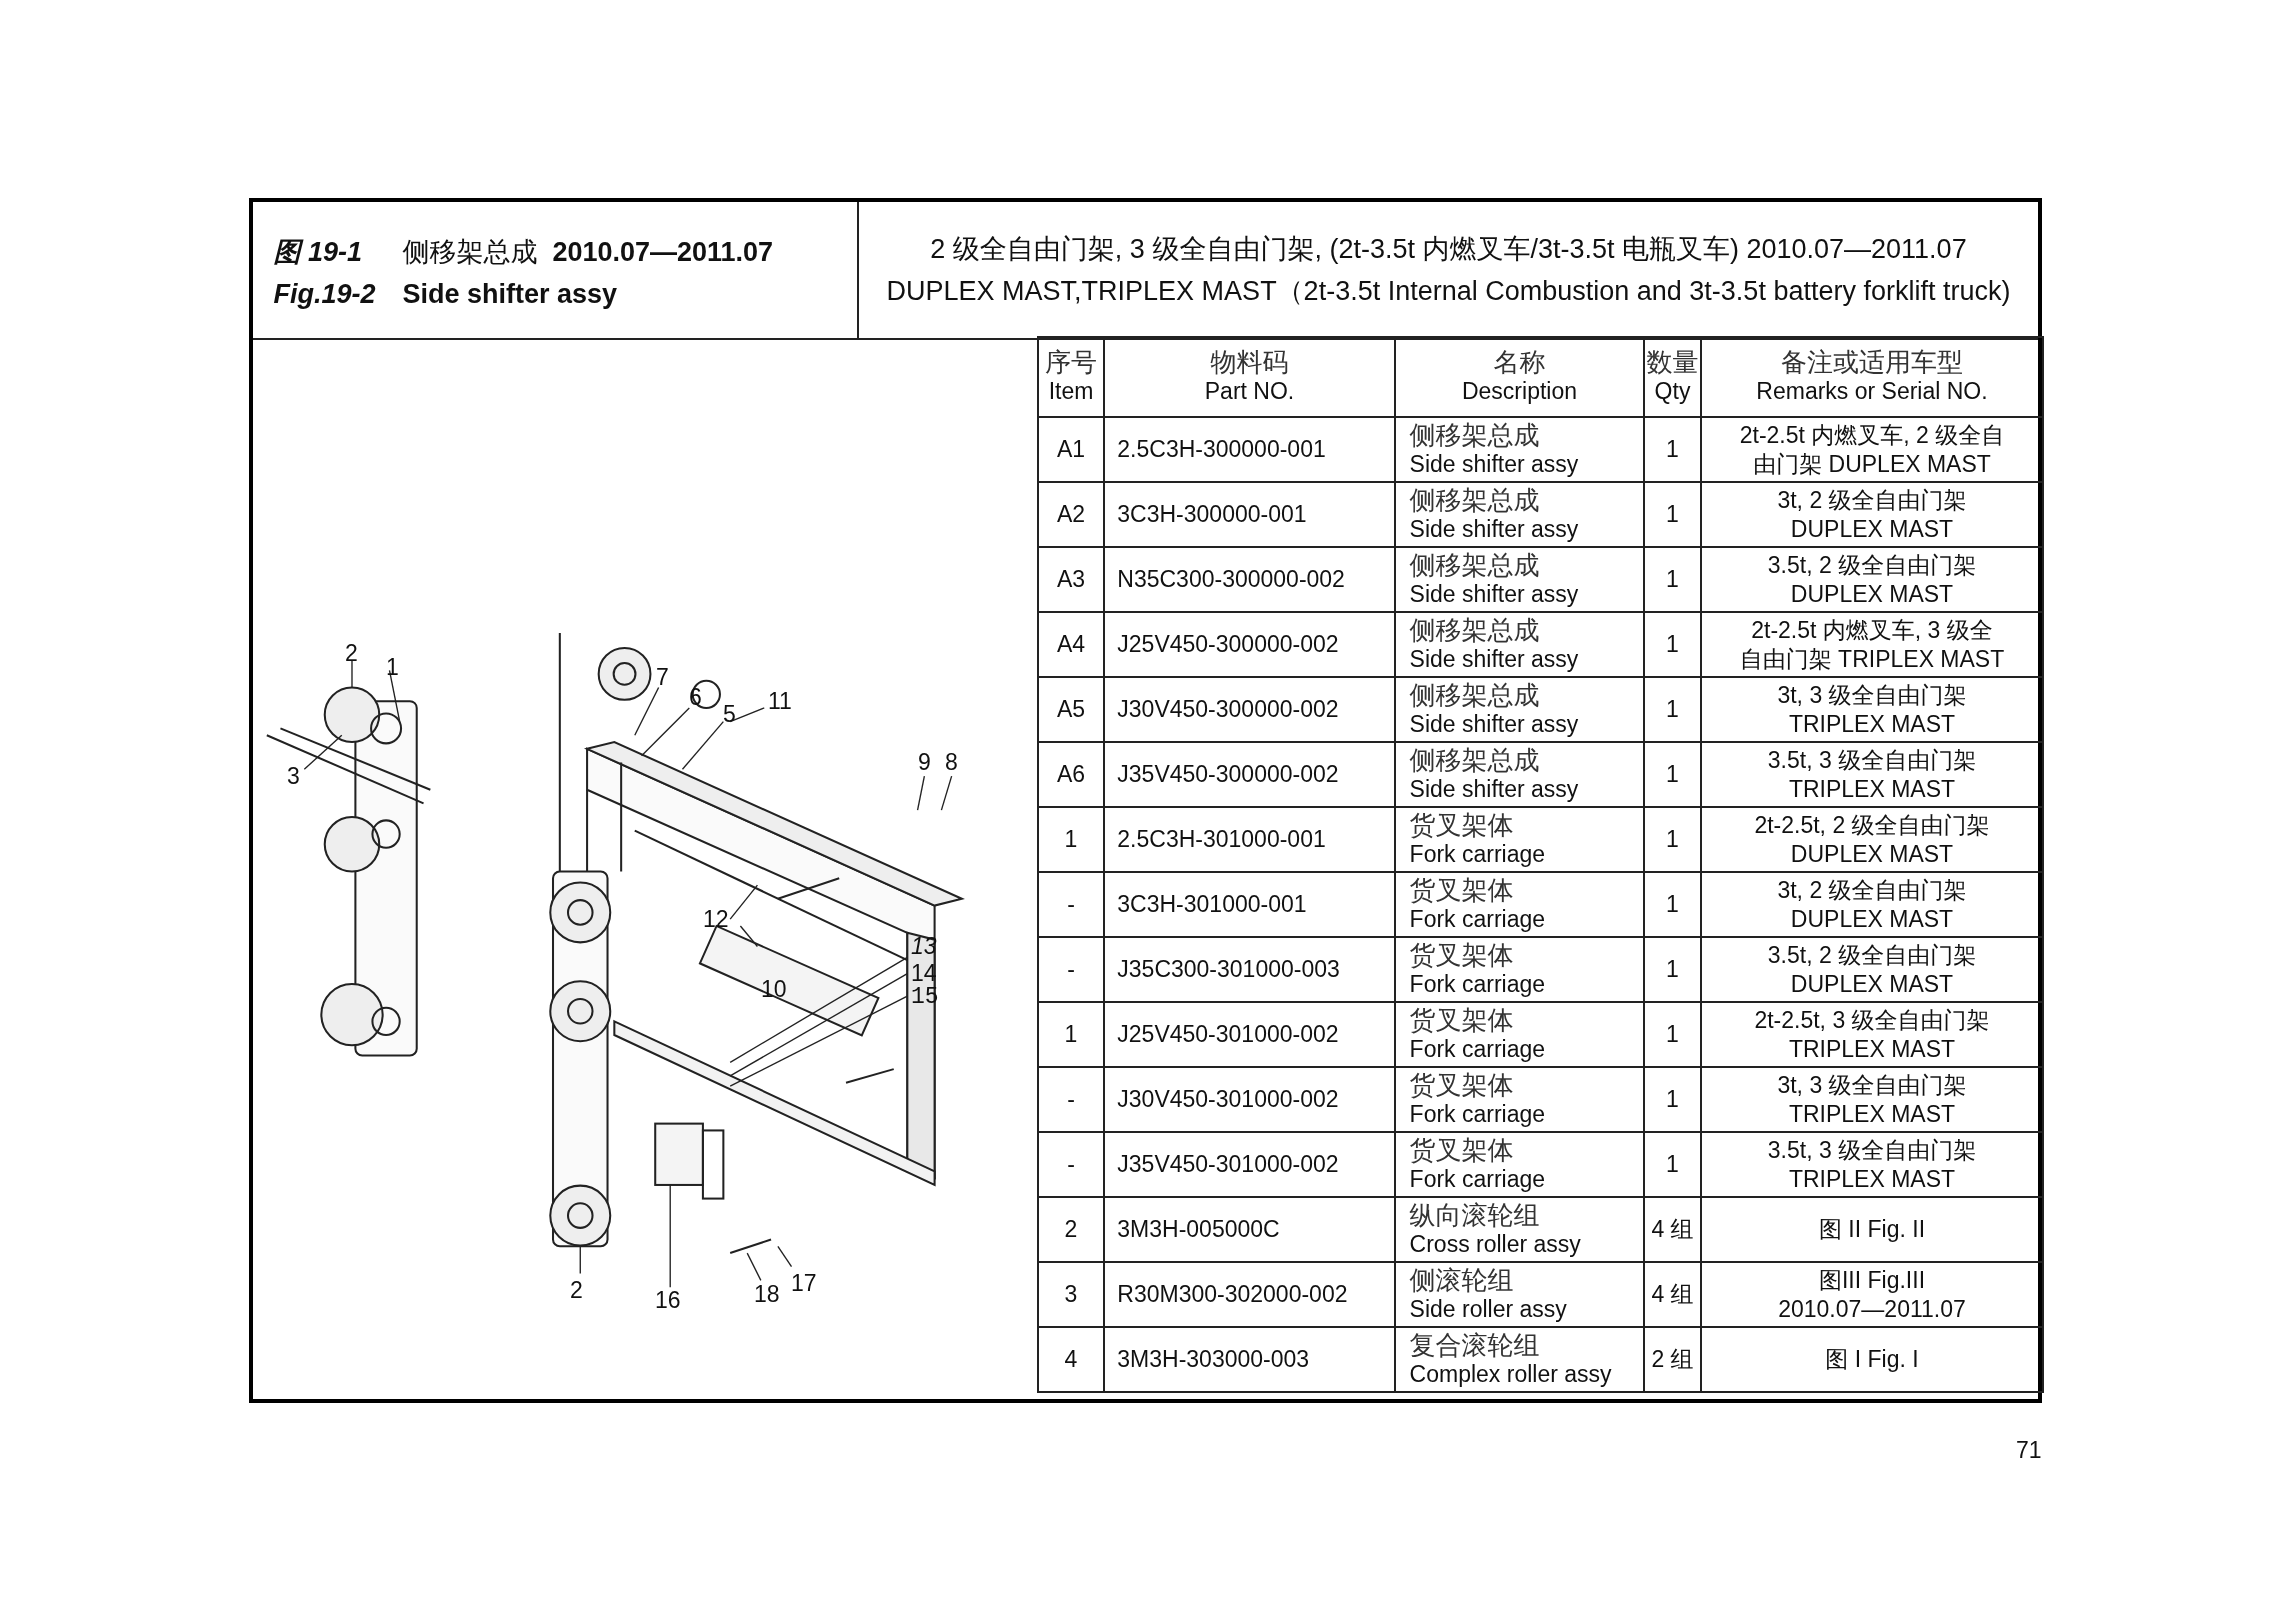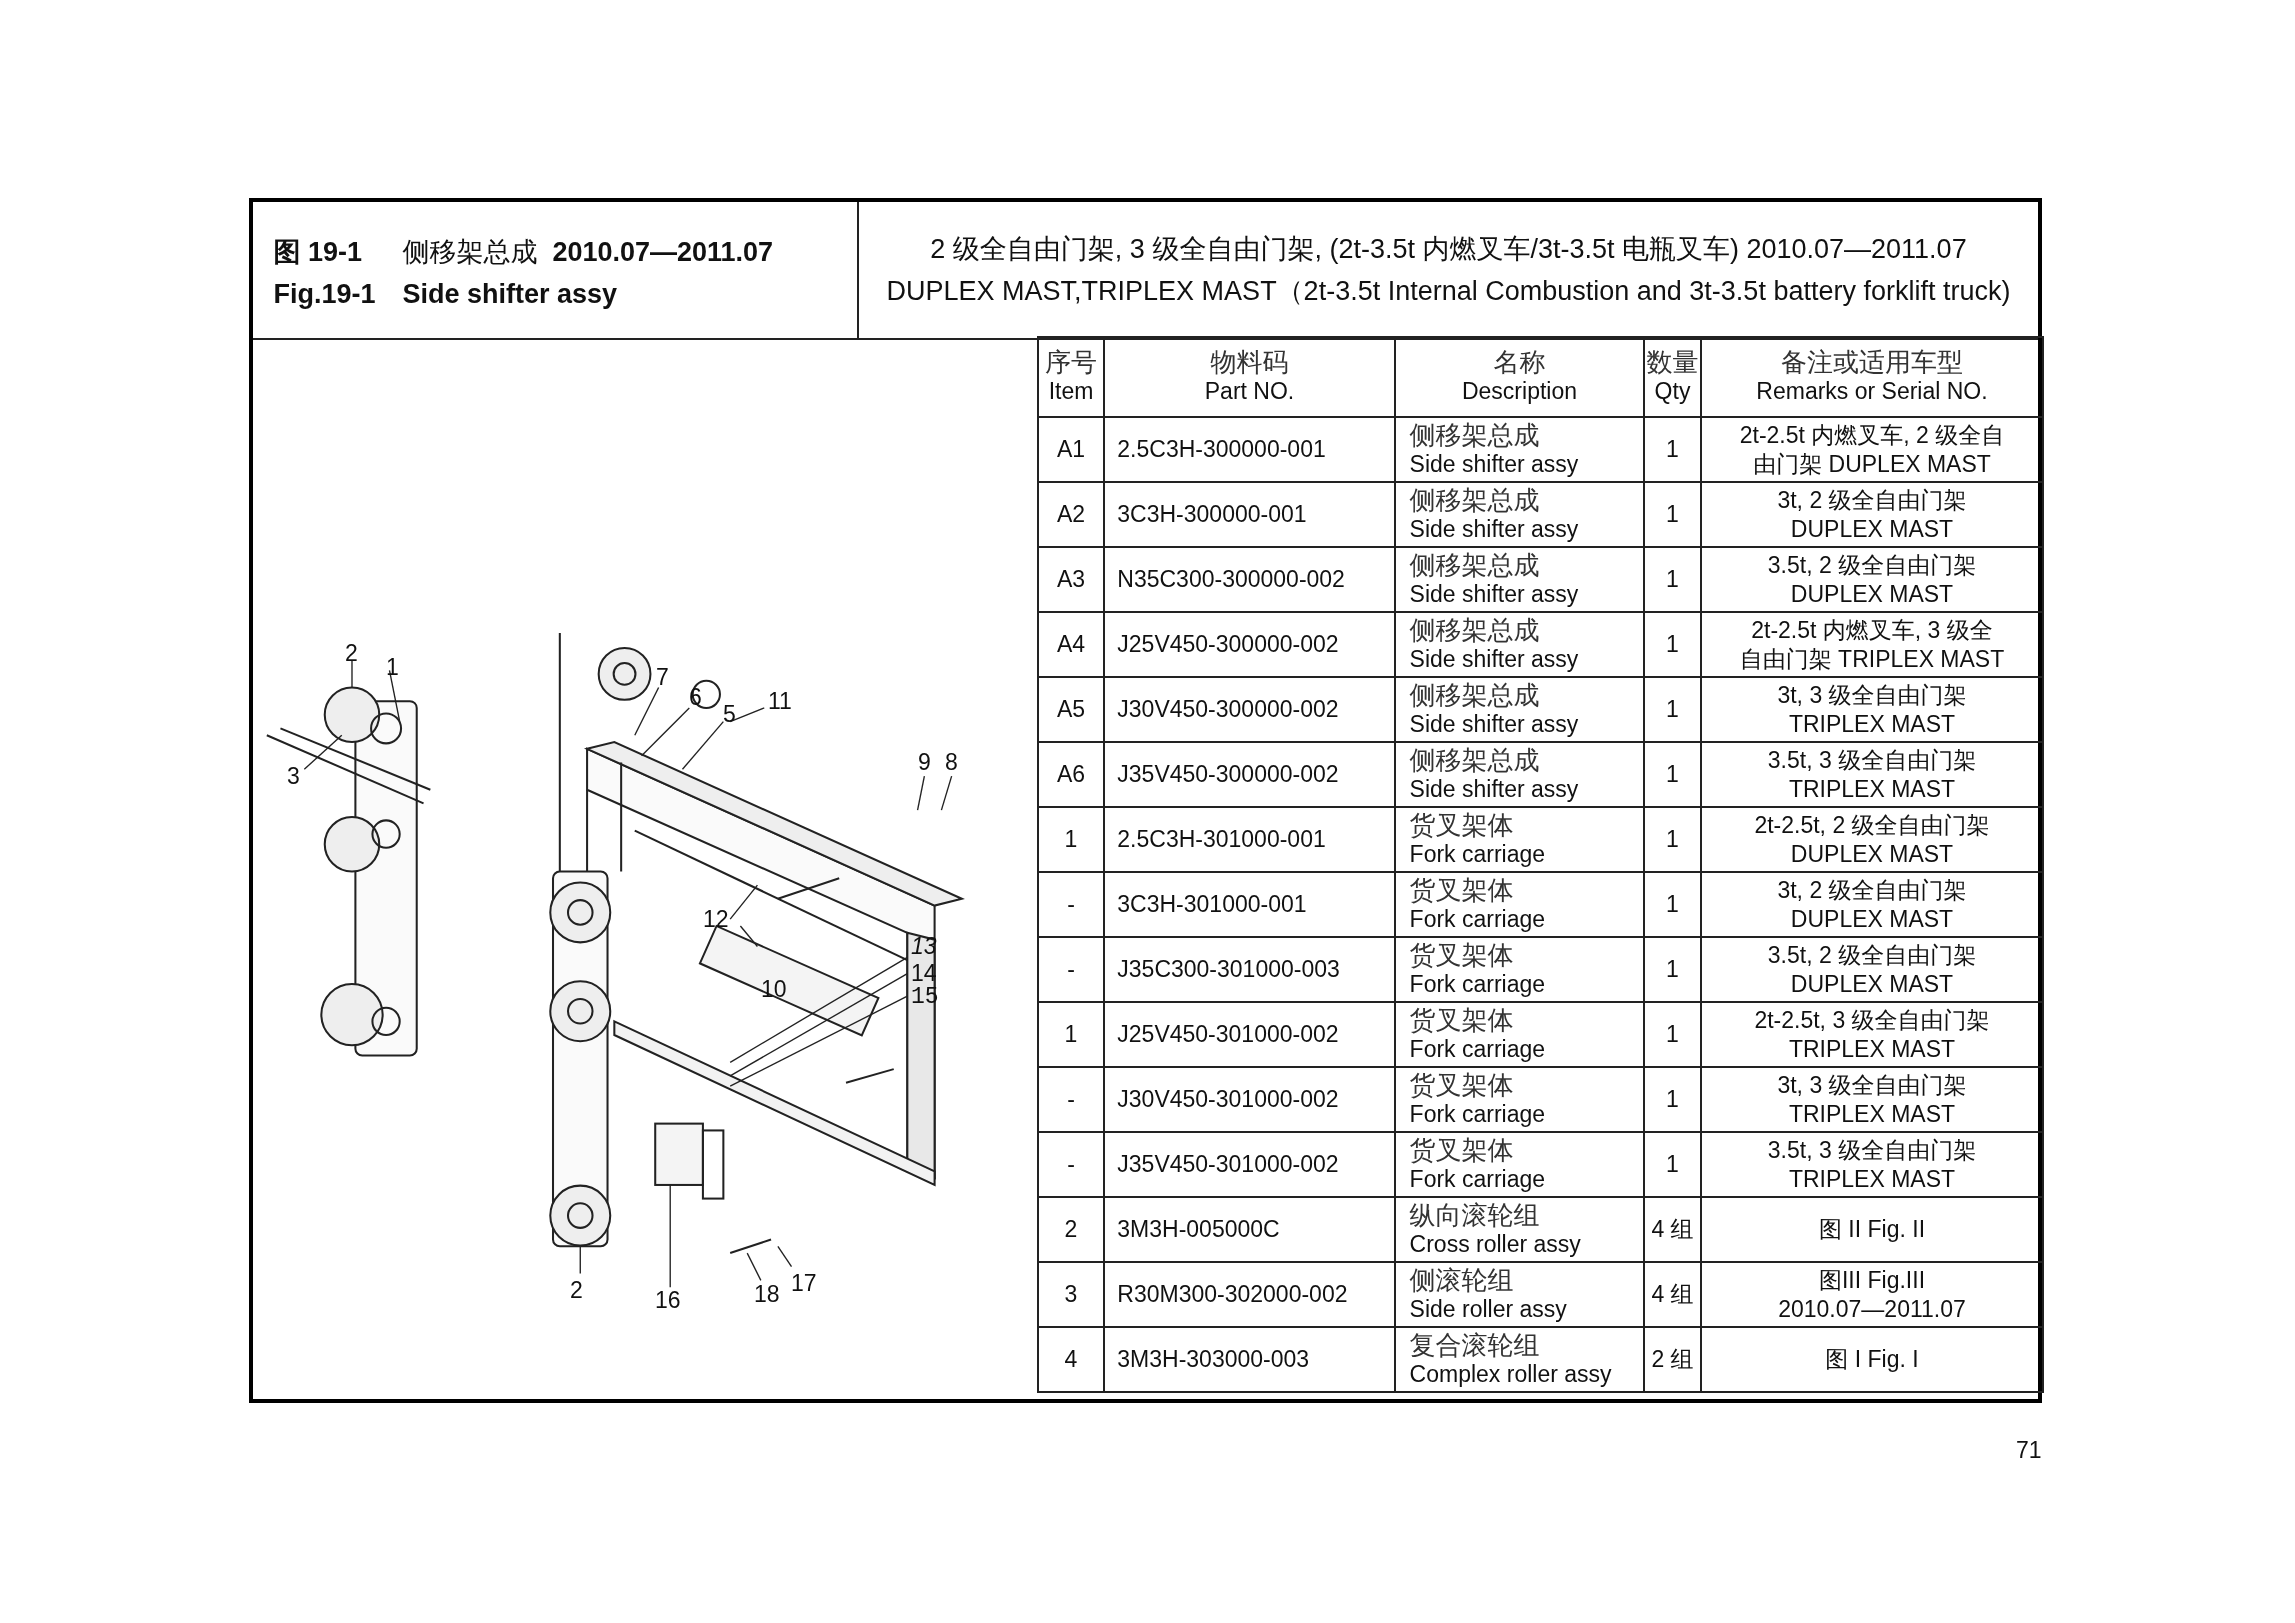--- a/index.html
+++ b/index.html
@@ -7,21 +7,21 @@
          font-family:"Liberation Sans", "DejaVu Sans", sans-serif; color:#111; }
   .frame { position:absolute; left:249px; top:198px; width:1793px; height:1205px;
            border:4.1px solid #000; box-sizing:border-box; }
   .hdr-left { position:absolute; left:0; top:0; width:606px; height:138px;
               border-right:2px solid #222; border-bottom:2px solid #222; box-sizing:border-box; }
   .hdr-right { position:absolute; left:606px; top:0; right:0; height:138px;
                border-bottom:2px solid #222; box-sizing:border-box;
                display:flex; flex-direction:column; justify-content:center; align-items:center; }
   .hdr-line { font-size:27px; font-weight:bold; line-height:42px; white-space:nowrap; position:absolute; left:20.4px; }
   .hdr-right .l { font-size:27px; line-height:42px; white-space:nowrap; }
-  .fignum { display:inline-block; width:129px; }
+  .fignum { display:inline-block; width:129px;font-style:italic; }
 
   .diagram { position:absolute; left:0; top:138px; width:784px; bottom:0; }
   .callout { position:absolute; font-size:23px; font-family:"Liberation Sans", sans-serif; }
 
   table.parts { position:absolute; left:784px; top:134px; width:1005px;
                 border-collapse:collapse; table-layout:fixed; }
   table.parts td, table.parts th { border:2px solid #222; padding:0; text-align:center;
                 font-weight:normal; font-size:23px; line-height:29px; vertical-align:middle; }
   table.parts th { height:78px; }
   table.parts td { height:63px; }
@@ -34,21 +34,21 @@
 </head>
 <body>
 
 <div class="frame">
 
   <div class="hdr-left">
     <div class="hdr-line" style="top:29px;">
       <span class="fignum">图 19-1</span><span style="font-weight:normal;font-family:'DejaVu Sans',sans-serif;">侧移架总成</span>&nbsp;&nbsp;<span>2010.07—2011.07</span>
     </div>
     <div class="hdr-line" style="top:71px;">
-      <span class="fignum">Fig.19-1</span><span>Side shifter assy</span>
+      <span class="fignum">Fig.19-2</span><span>Side shifter assy</span>
     </div>
   </div>
 
   <div class="hdr-right">
     <div class="l">2 级全自由门架, 3 级全自由门架, (2t-3.5t 内燃叉车/3t-3.5t 电瓶叉车)   2010.07—2011.07</div>
     <div class="l">DUPLEX MAST,TRIPLEX MAST（2t-3.5t Internal Combustion and 3t-3.5t battery forklift truck)</div>
   </div>
 
   <div class="diagram">
     <svg width="784" height="1063" viewBox="0 0 1150 1560">

